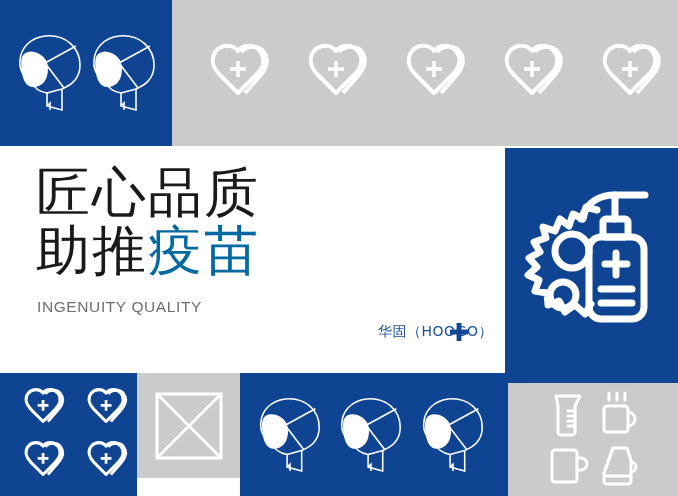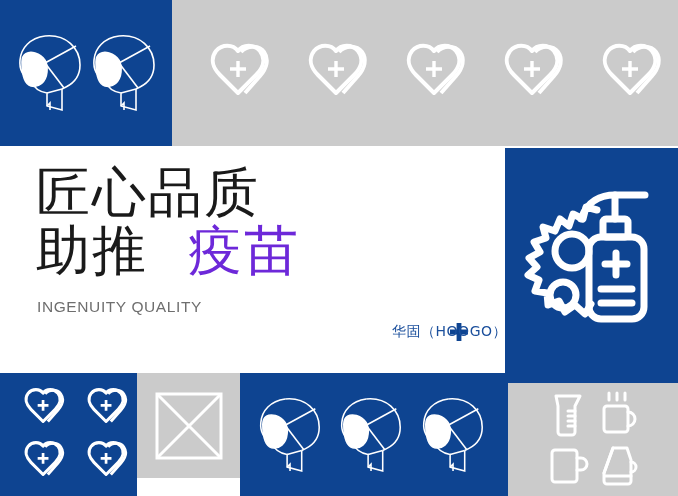--- a/index.html
+++ b/index.html
@@ -27,28 +27,28 @@
   
   #mid-white{left:0;top:146px;width:521px;height:209px;background:#ffffff;}
   #mid-blue-sanitizer{left:505px;top:148px;width:173px;height:222px;}
 
   .headline{position:absolute;left:36px;top:18px;}
   .hl-line{
     font-family:"DejaVu Sans","Liberation Sans",sans-serif;
     font-size:54px;line-height:58px;letter-spacing:2px;
     font-weight:400;color:#1A1A1A;white-space:nowrap;
   }
-  .hl-accent{color:#6d28d9;margin-left:40px;}
+  .hl-accent{color:#0369a1;}
   .subtitle{
     position:absolute;left:37px;top:151px;
     font-size:15.5px;line-height:20px;letter-spacing:.6px;
     color:#6E6E6E;font-weight:400;
   }
   #brand-text{
-    position:absolute;right:14px;bottom:14px;
+    position:absolute;right:28px;bottom:14px;
     font-size:14px;color:#1B4F9C;letter-spacing:.5px;white-space:nowrap;
     font-family:"DejaVu Sans","Liberation Sans",sans-serif;
   }
   #plus-accent{position:absolute;left:448px;top:175px;width:22px;height:22px;}
 
   
   #bot-blue-hearts{left:0;top:373px;width:137px;height:123px;}
   #bot-gray-placeholder{left:137px;top:373px;width:103px;height:105px;}
   #bot-blue-masks{left:240px;top:373px;width:265px;height:123px;}
   #bot-right-blue{left:505px;top:370px;width:173px;height:126px;}

